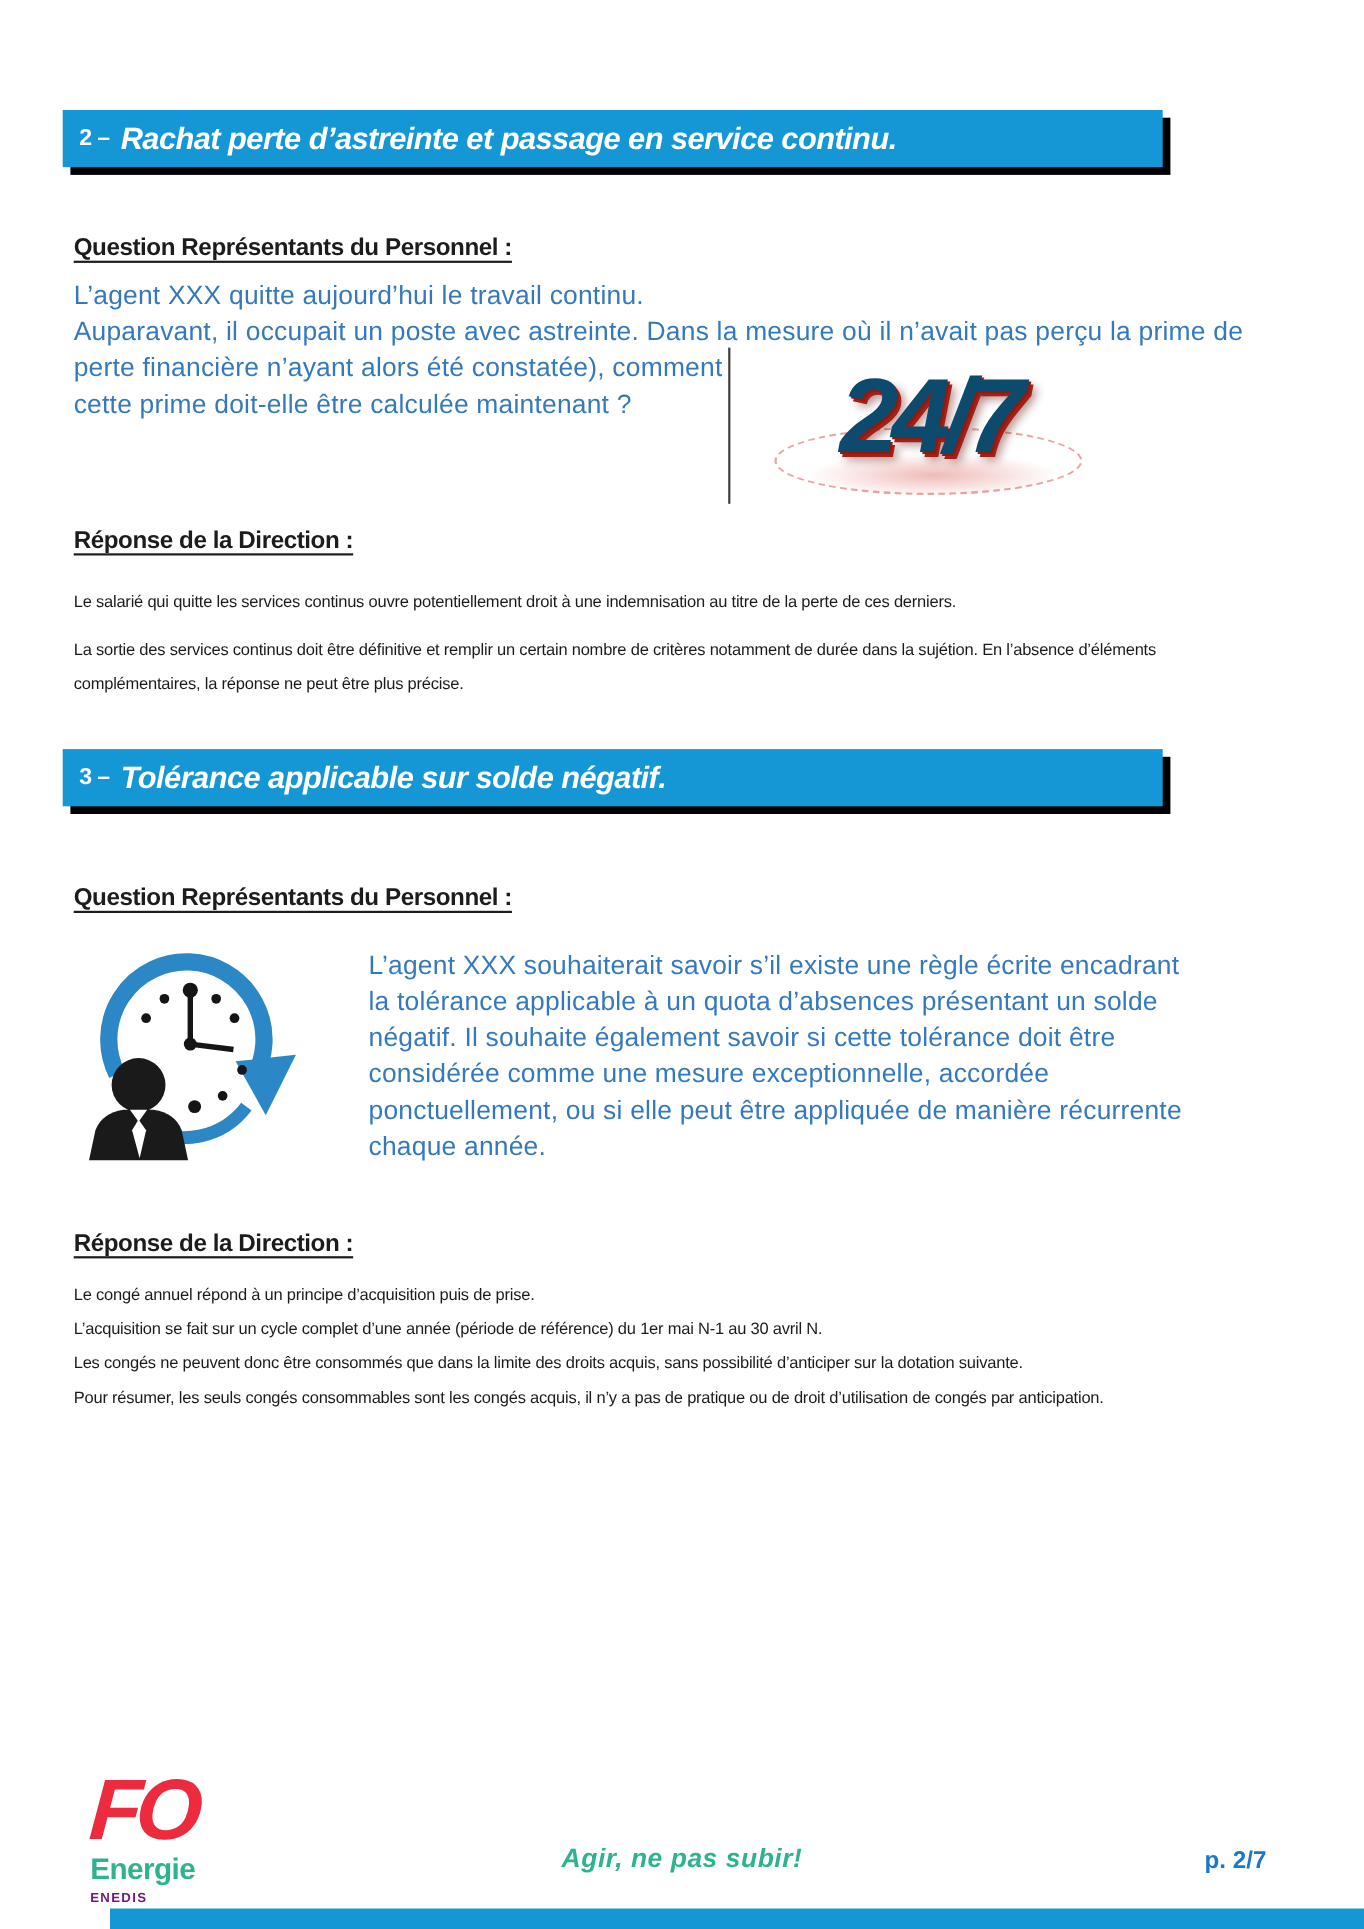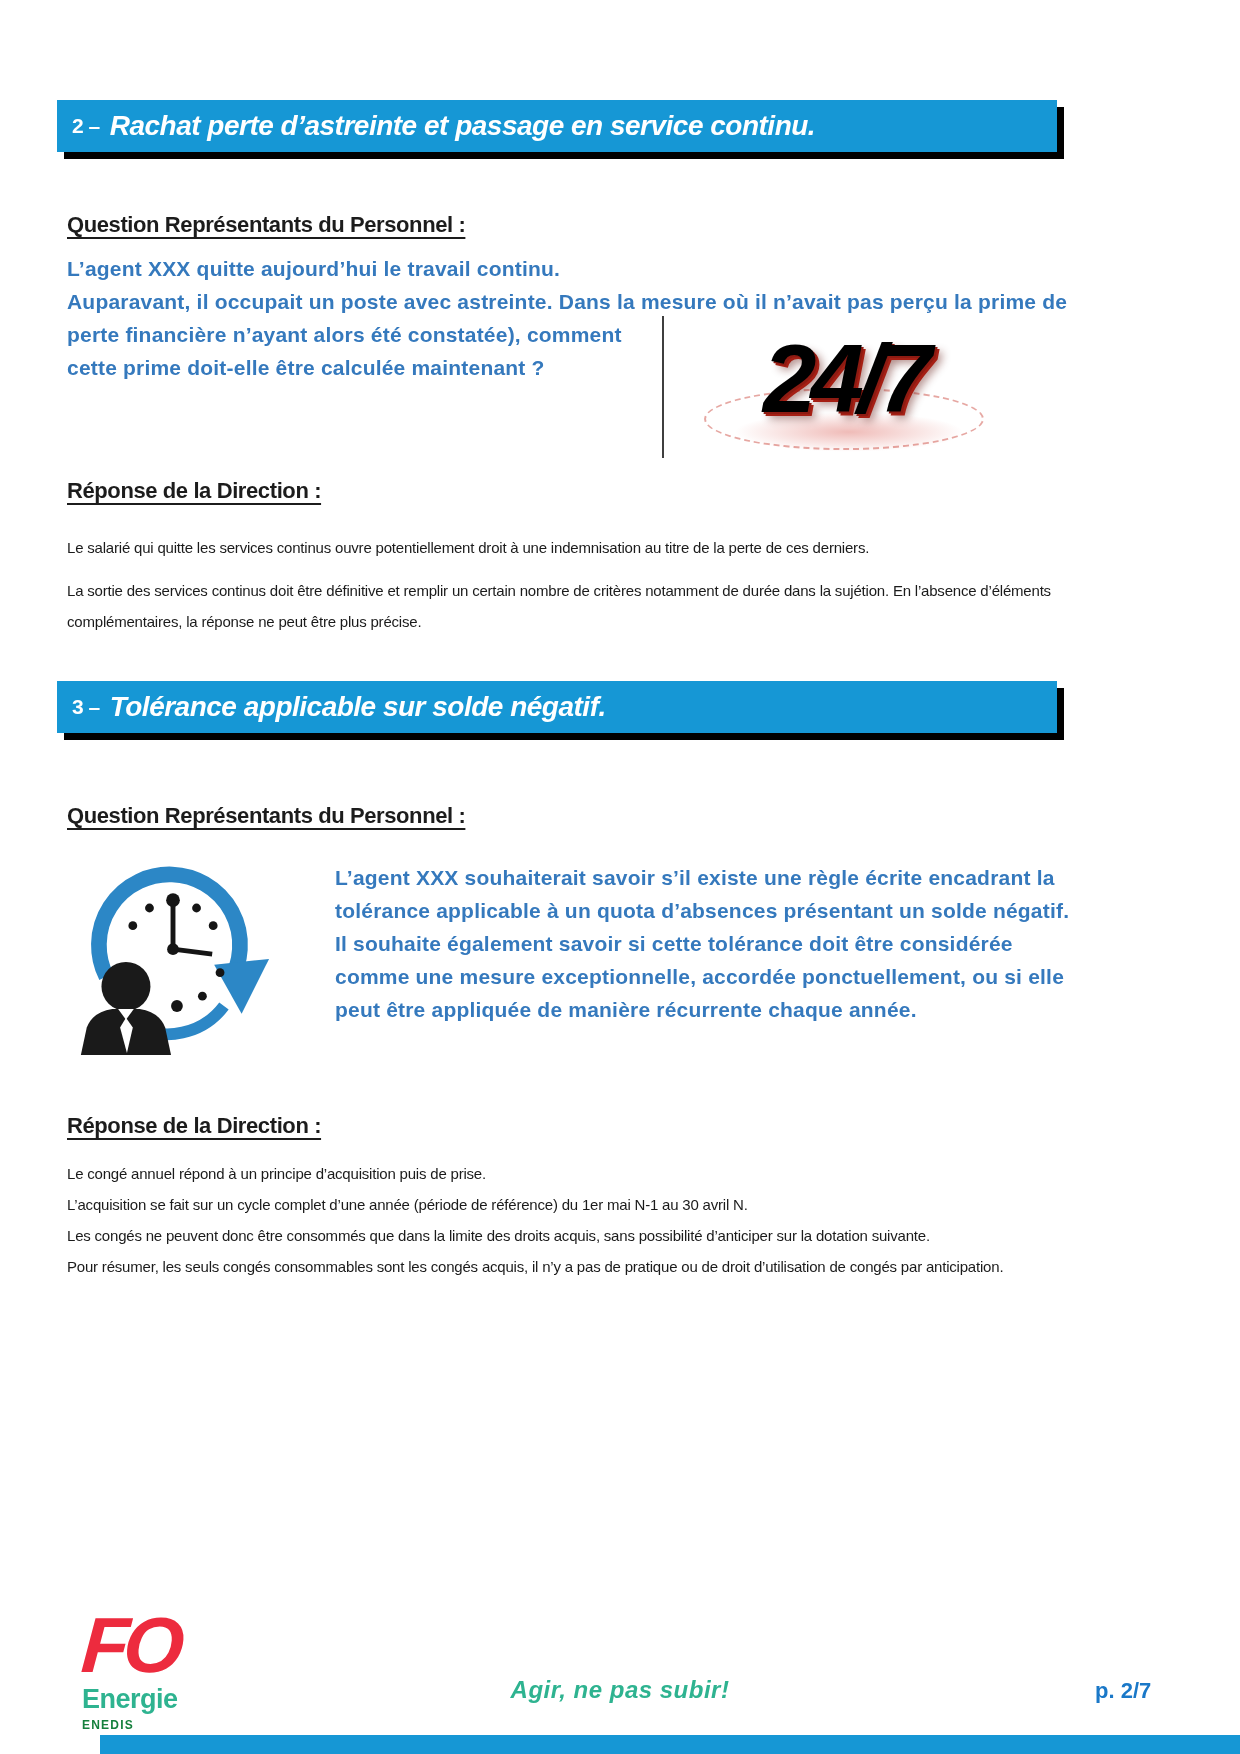--- a/index.html
+++ b/index.html
@@ -24,61 +24,61 @@
   .qr-heading {
     margin-left:67px; font-size:22px; font-weight:700; letter-spacing:-0.4px;
     text-decoration:underline; text-underline-offset:5px; text-decoration-thickness:1.5px;
     display:inline-block;
   }
   .h-q1 { margin-top:60px; }
   .h-r1 { margin-top:94px; }
   .h-q2 { margin-top:70px; }
   .h-r2 { margin-top:58px; }
   
-  .q-text { color:#3579bd; font-size:21px; line-height:33px; letter-spacing:0.2px;font-weight:bold; }
+  .q-text { color:#3579bd; font-size:24px; line-height:33px; letter-spacing:0.2px; }
   .q1-block { margin:14px 0 0 67px; width:1000px; }
   .q1-block div { white-space:nowrap; }
   
   .badge247 {
     position:absolute; left:662px; top:316px; width:348px; height:142px;
     border-left:2px solid #3f3f3f; overflow:hidden;
   }
   .badge247 .ellipse {
     position:absolute; left:40px; top:72px; width:280px; height:62px;
     border:2px dashed rgba(200,60,50,0.45); border-radius:50%;
   }
   .badge247 .glow {
     position:absolute; left:70px; top:96px; width:230px; height:40px; border-radius:50%;
     background:radial-gradient(ellipse at center, rgba(210,60,50,0.35), rgba(210,60,50,0) 70%);
   }
   .badge247 .txt {
     position:absolute; left:0; right:0; top:8px; text-align:center;
     font-size:96px; font-weight:900; font-style:italic; letter-spacing:-6px;
-    color:#000000;
+    color:#0c4a6e;
     text-shadow:2px 2px 0 #8d1b12, 4px 4px 0 #a51f14, 7px 7px 9px rgba(90,15,8,0.45);
     padding-left:15px;
   }
   
   .resp { margin-left:67px; width:1010px; font-size:15px; line-height:31px; letter-spacing:-0.2px; color:#1b1b1b; }
   .resp1-p1 { margin-top:28px; }
   .resp1-p2 { margin-top:12px; }
   .resp2 { margin-top:19px; }
   .resp2 p { margin:0; }
   
   .q2-row { display:flex; margin:30px 0 0 75px; }
   .clock-img { width:196px; height:196px; flex:0 0 auto; }
   .q2-text { width:748px; margin-left:64px; margin-top:2px; }
   
   .fo-logo { position:absolute; left:82px; top:1608px; width:160px; }
   .fo-logo .fo {
     font-size:78px; line-height:74px; font-weight:900; font-style:italic;
     color:#ed2b3e; letter-spacing:-6px; transform:skewX(-4deg); display:inline-block;
   }
   .fo-logo .energie { font-size:27px; font-weight:600; color:#2eb390; letter-spacing:-0.5px; margin-top:2px; }
-  .fo-logo .enedis { font-size:12px; font-weight:700; color:#15803d; letter-spacing:1.2px; margin-top:3px; }
+  .fo-logo .enedis { font-size:12px; font-weight:700; color:#701a75; letter-spacing:1.2px; margin-top:3px; }
   .slogan {
     position:absolute; left:0; right:0; top:1676px; text-align:center;
     font-size:24px; font-weight:800; font-style:italic; color:#2eb390; letter-spacing:0.5px;
   }
   .page-num {
     position:absolute; left:1095px; top:1678px;
     font-size:22px; font-weight:800; color:#1a78c8;
   }
   .bottom-bar {
     position:absolute; left:100px; right:0; bottom:0; height:19px; background:#1697d5;

